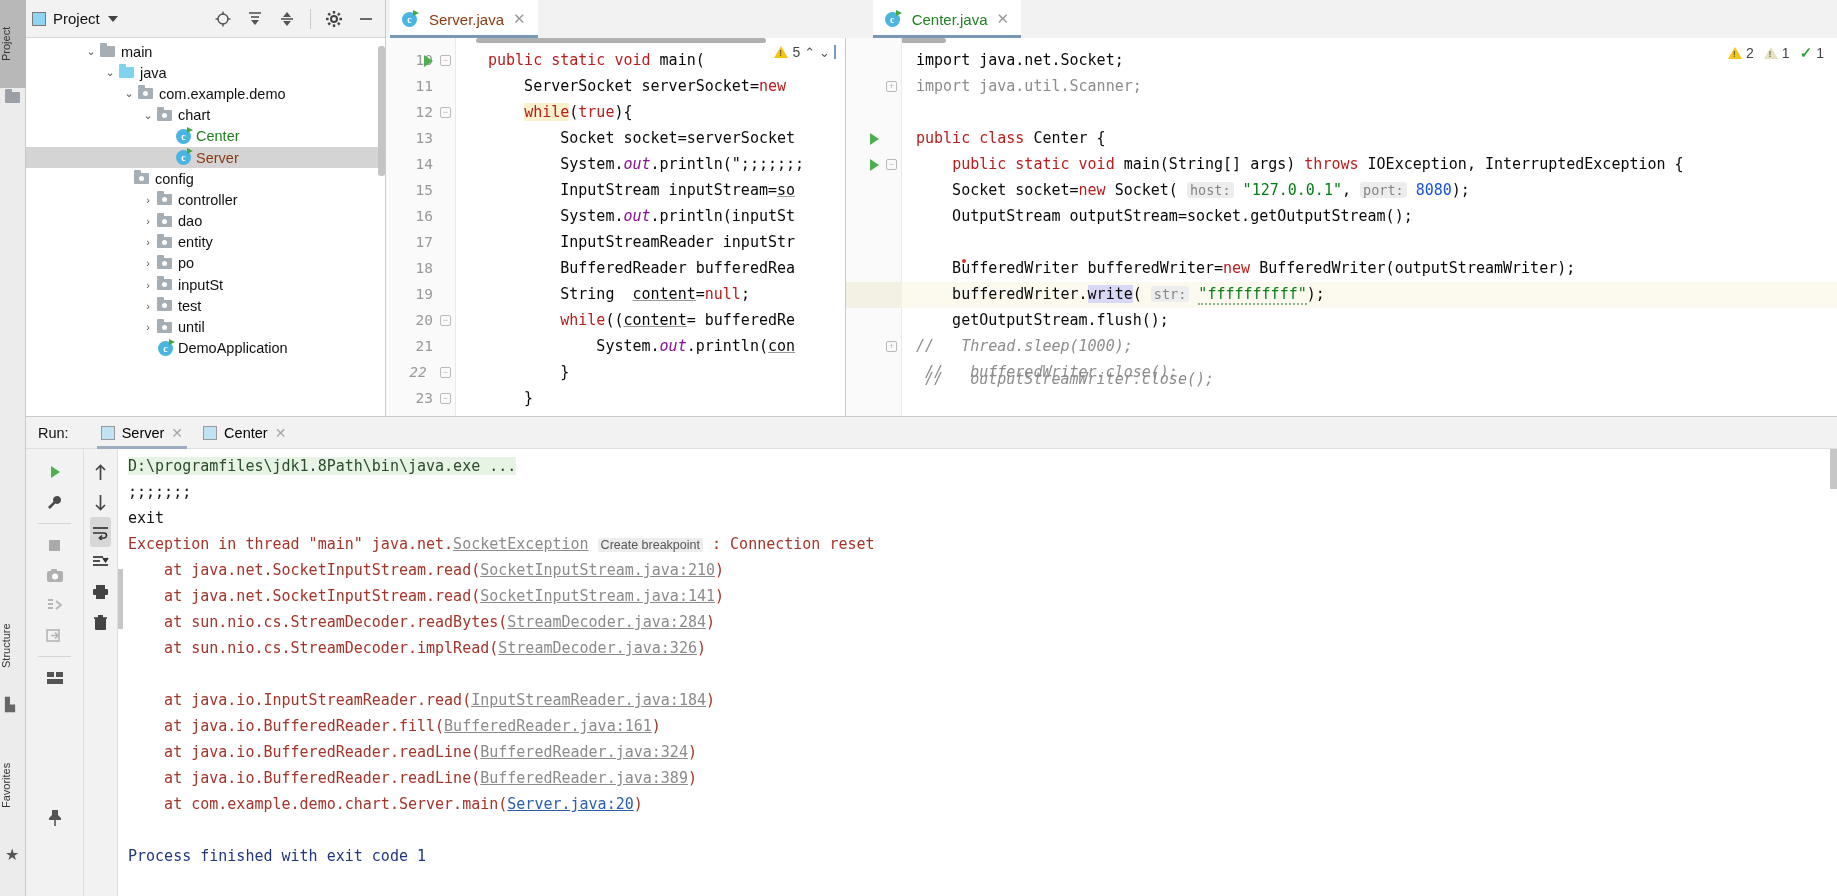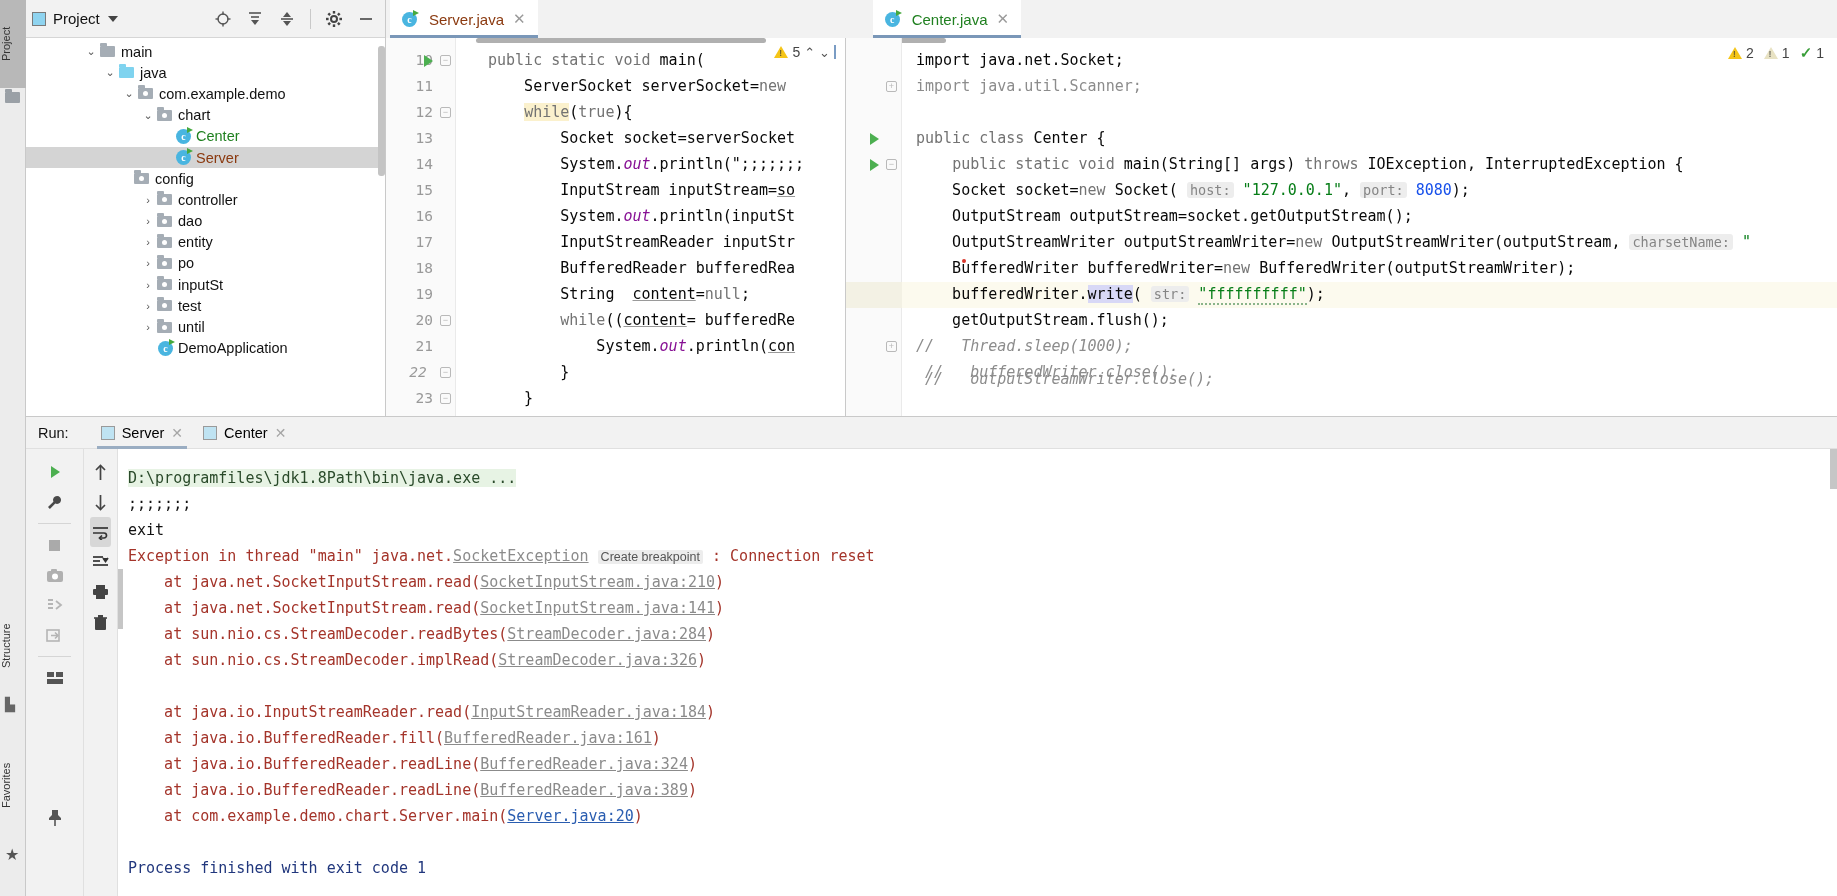--- a/index.html
+++ b/index.html
@@ -128,21 +128,21 @@
     border-left:9px solid #4caf50; border-top:6px solid transparent; border-bottom:6px solid transparent;
   }
   .fold {
     position:absolute; left:56px; width:11px; height:11px;
     border:1px solid #b9b9b9; border-radius:2px; color:#b9b9b9; font-size:9px;
     text-align:center; line-height:9px;
   }
 
   .codelines { position:absolute; left:0; top:0; right:0; bottom:0; }
   .cl { position:absolute; white-space:pre; font-family:"DejaVu Sans Mono", monospace; font-size:15px; color:#080808;}
-  .kw { color:#737373; }
+  .kw { color:#b91c1c; }
   .fld { color:#871094; font-style:italic; }
   .str { color:#067d17; }
   .num { color:#1750eb; }
   .cmt { color:#8c8c8c; font-style:italic; }
   .hint { background:#ededed; color:#858585; border-radius:3px; padding:0 3px; font-size:13.5px;}
   .hl-yellow { background:#fbf1cd; }
   .hl-blue { background:#d8d8f6; }
   .underl { text-decoration: underline; text-decoration-color:#9a9a9a; }
   .rowhl { position:absolute; left:0; right:0; height:26px; background:#fcfaee; }
   .gutterhl { position:absolute; left:0; width:70px; height:26px; background:#f3f1e4; }
@@ -177,21 +177,21 @@
   .runbody { position:absolute; left:0; top:32px; right:0; bottom:0; display:flex; }
   .runtools { width:58px; background:#f2f2f2; border-right:1px solid #e0e0e0; padding-top:8px; }
   .runtools2 { width:34px; background:#f2f2f2; border-right:1px solid #e0e0e0; padding-top:8px; }
   .tbtn { height:30px; display:flex; align-items:center; justify-content:center; color:#555;
     font-size:16px; cursor:pointer; }
   .tbtn.sel { background:#d7d7d7; border-radius:3px; margin:0 6px; }
   .sep-h { height:1px; background:#d5d5d5; margin:6px 12px; }
 
   .console { flex:1; position:relative; overflow:hidden; background:#fff; padding-left:10px; }
   .cline {
-    position:absolute; white-space:pre; font-family:"DejaVu Sans Mono", monospace; font-size:15px;margin-top:12px;
+    position:absolute; white-space:pre; font-family:"DejaVu Sans Mono", monospace; font-size:15px;
   }
   .c-green-bg { background:#e7f3e4; color:#2a4a2a; }
   .c-black { color:#111; }
   .c-err { color:#a4342a; }
   .c-link { color:#8b8b8b; text-decoration:underline; }
   .c-link-blue { color:#2a5db0; text-decoration:underline; }
   .c-blue { color:#21377d; }
   .bkpt { background:#ededed; color:#555; font-family:"Liberation Sans",sans-serif; font-size:12.5px;
     padding:0 3px; border-radius:2px;}
   .console-scroll { position:absolute; right:0; top:0; width:7px; height:40px; background:#c6c6c6;}
@@ -426,21 +426,20 @@
             <div class="fold" style="top: 43px; left: 40px;">+</div>
             <div class="cl" style="top: 39px; left: 70px;"><span class="cmt" style="font-style:normal">import java.util.Scanner;</span></div>
             <div class="cl" style="top: 65px; left: 70px;"></div>
             <div class="run-tri" style="top: 95px; left: 24px;"></div>
             <div class="cl" style="top: 91px; left: 70px;"><span class="kw">public</span> <span class="kw">class</span> Center {</div>
             <div class="run-tri" style="top: 121px; left: 24px;"></div>
             <div class="fold" style="top: 121px; left: 40px;">−</div>
             <div class="cl" style="top: 117px; left: 70px;">    <span class="kw">public</span> <span class="kw">static</span> <span class="kw">void</span> main(String[] args) <span class="kw">throws</span> IOException, InterruptedException {</div>
             <div class="cl" style="top: 143px; left: 70px;">    Socket socket=<span class="kw">new</span> Socket( <span class="hint">host:</span> <span class="str">"127.0.0.1"</span>, <span class="hint">port:</span> <span class="num">8080</span>);</div>
             <div class="cl" style="top: 169px; left: 70px;">    OutputStream outputStream=socket.getOutputStream();</div>
-            <div class="cl" style="top: 195px; left: 70px;">    OutputStreamWriter outputStreamWriter=<span class="kw">new</span> OutputStreamWriter(outputStream, <span class="hint">charsetName:</span> <span class="str">"</span></div>
             <div class="reddot-code" style="top: 221px; left: 116px;"></div>
             <div class="cl" style="top: 221px; left: 70px;">    BufferedWriter bufferedWriter=<span class="kw">new</span> BufferedWriter(outputStreamWriter);</div>
             <div class="rowhl" style="top: 244px;"></div>
             <div class="gutterhl" style="top: 244px; width: 56px;"></div>
             <div class="cl" style="top: 247px; left: 70px;">    bufferedWriter.<span class="hl-blue">write</span>( <span class="hint">str:</span> <span class="str squig">"ffffffffff"</span>);</div>
             <div class="cl" style="top: 273px; left: 70px;">    getOutputStream.flush();</div>
             <div class="fold" style="top: 303px; left: 40px;">+</div>
             <div class="cl" style="top: 299px; left: 70px;"><span class="cmt">//   Thread.sleep(1000);</span></div>
             <div class="cl" style="top: 325px; left: 70px;"> <span class="cmt">//   bufferedWriter.close();</span></div>
             <div class="cl" style="top: 332px; left: 70px;"> <span class="cmt">//   outputStreamWriter.close();</span></div>

